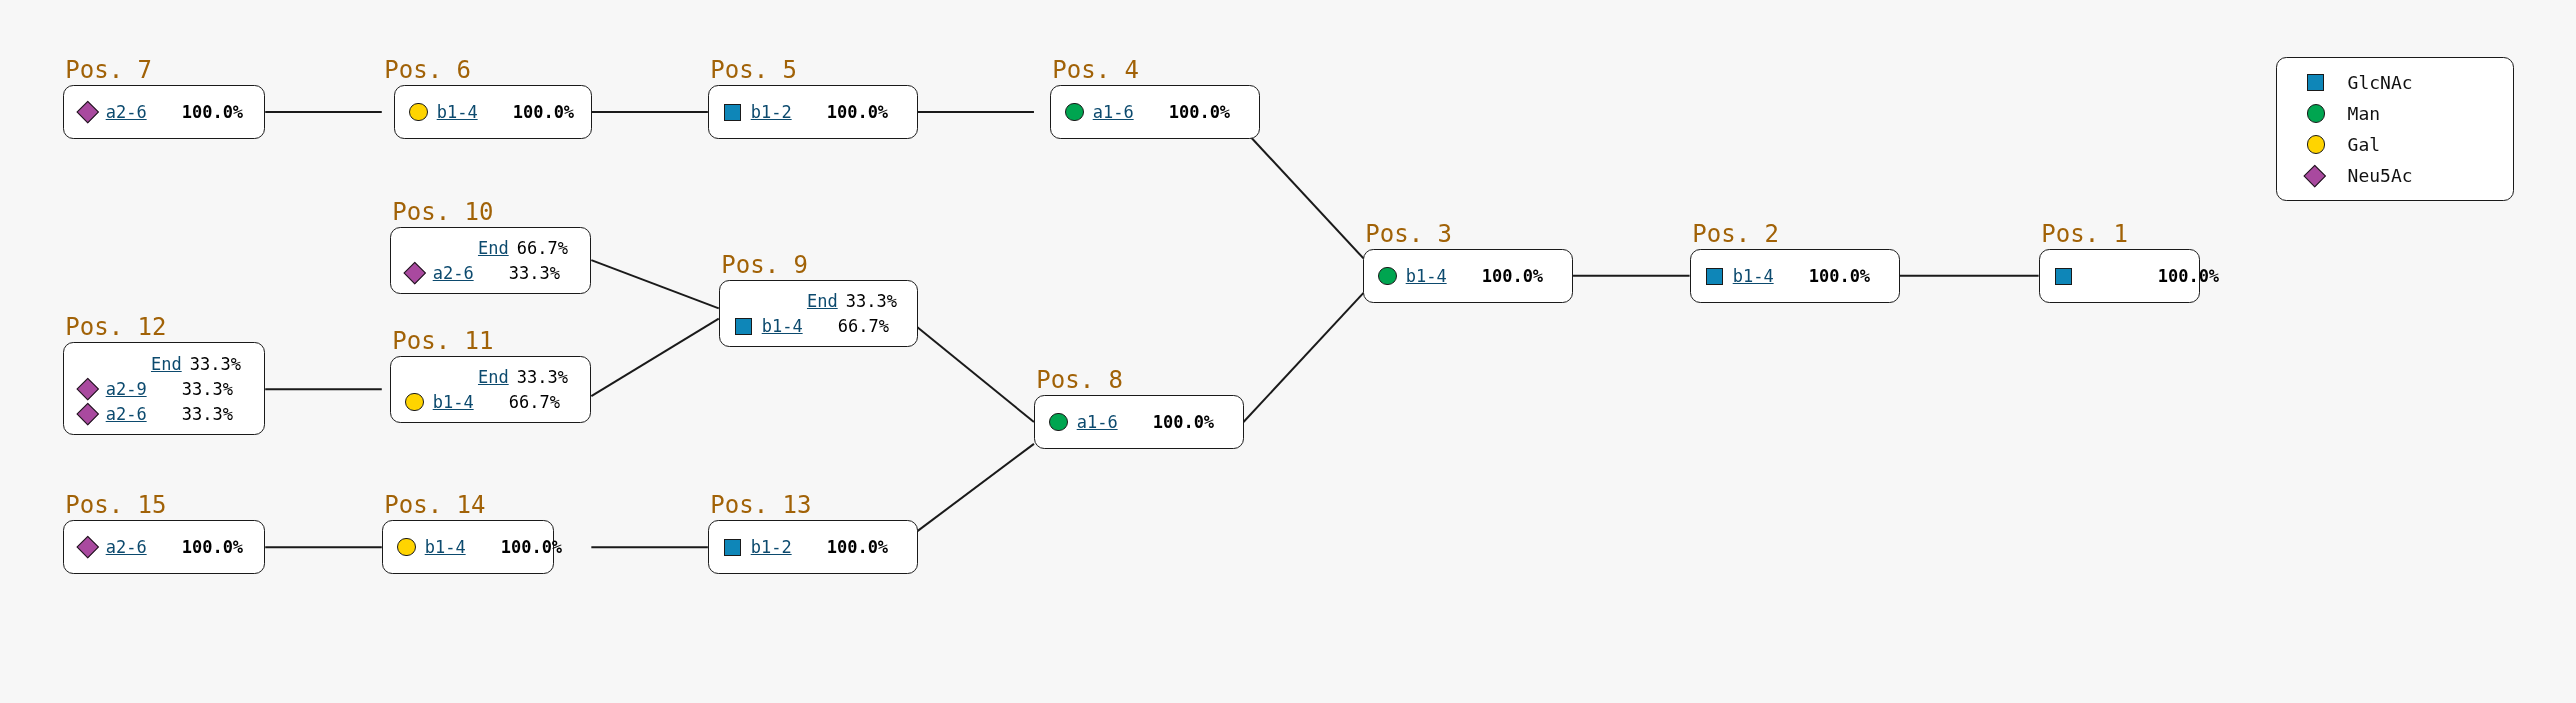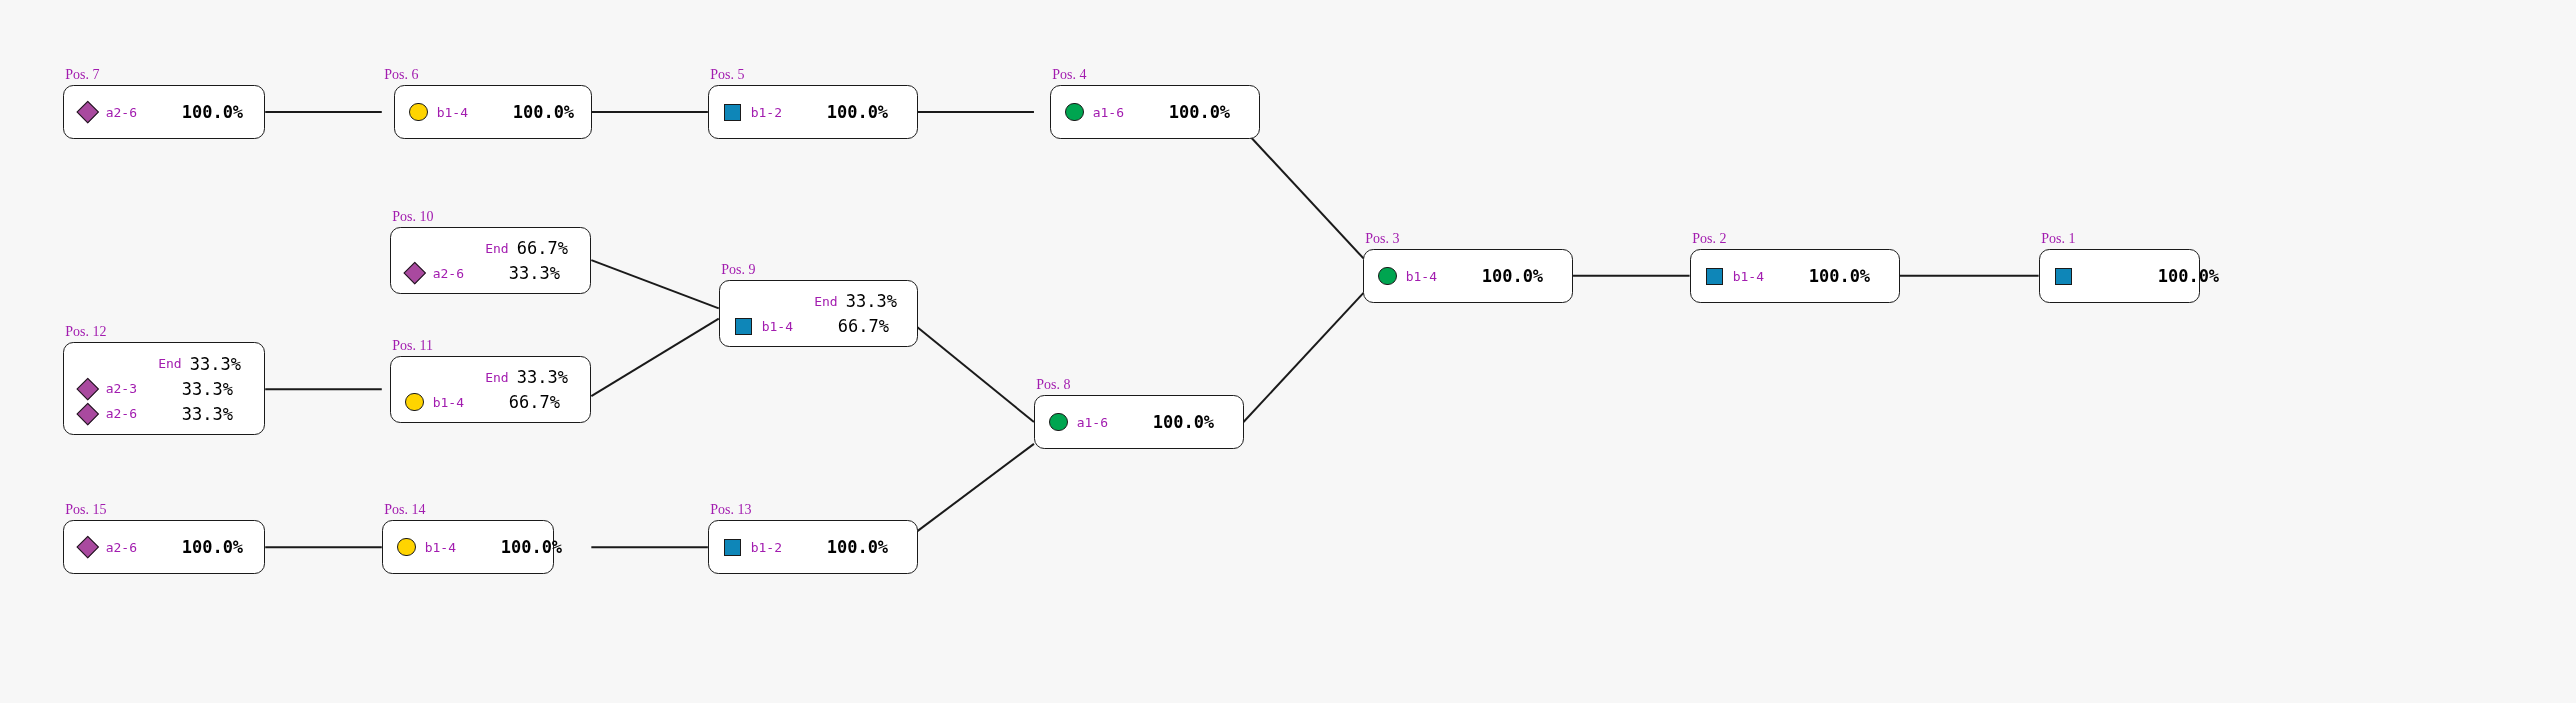--- a/index.html
+++ b/index.html
@@ -36,26 +36,25 @@
     position: absolute;
     z-index: 2;
     box-sizing: border-box;
   }
 
   .node-label {
     position: absolute;
     left: 2.3px;
     bottom: 100%;
     margin-bottom: 3.4px;
-    font-size: 14px;
+    font-size: 24px;
     line-height: 1;
-    color: #a21caf;
+    color: #a16207;
     white-space: nowrap;
     letter-spacing: 0px;
-    font-family: Liberation Serif, serif;
   }
 
   .node-box {
     box-sizing: border-box;
     width: 100%;
     height: 100%;
     background: #ffffff;
     border: 1.7px solid #1a1a1a;
     border-radius: 10.3px;
     display: flex;
@@ -75,23 +74,24 @@
     width: 36px;
     min-width: 36px;
     display: flex;
     align-items: center;
     justify-content: center;
   }
 
   .link-cell {
     width: 76px;
     min-width: 76px;
-    font-size: 13px;
-    color: #a21caf;
+    font-size: 17px;
+    color: #0c4a6e;
     text-align: left;
+    text-decoration: underline;
   }
   .link-cell.end-label {
     text-align: right;
     padding-right: 8px;
   }
 
   .pct-cell {
     flex: 1;
     font-size: 17px;
     color: #000000;
@@ -294,21 +294,21 @@
         <span class="icon-cell">
             <span class="gly gly-empty"></span>
           </span>
         <span class="link-cell end-label">End</span>
         <span class="pct-cell">33.3%</span>
       </div>
       <div class="node-row">
         <span class="icon-cell">
             <span class="gly gly-diamond"></span>
           </span>
-        <span class="link-cell">a2-3</span>
+        <span class="link-cell">a2-9</span>
         <span class="pct-cell">33.3%</span>
       </div>
       <div class="node-row">
         <span class="icon-cell">
             <span class="gly gly-diamond"></span>
           </span>
         <span class="link-cell">a2-6</span>
         <span class="pct-cell">33.3%</span>
       </div>
     </div>
@@ -418,15 +418,41 @@
       <div class="node-row">
         <span class="icon-cell">
             <span class="gly gly-square"></span>
           </span>
         <span class="link-cell">b1-2</span>
         <span class="pct-cell bold">100.0%</span>
       </div>
     </div>
   </div>
 
+  <div id="legend" style="left:2276px; top:57px; width:238px; height:144px;">
+    <div class="legend-row">
+      <span class="legend-icon-cell">
+          <span class="gly gly-square"></span>
+        </span>
+      <span class="legend-text">GlcNAc</span>
+    </div>
+    <div class="legend-row">
+      <span class="legend-icon-cell">
+          <span class="gly gly-circle man"></span>
+        </span>
+      <span class="legend-text">Man</span>
+    </div>
+    <div class="legend-row">
+      <span class="legend-icon-cell">
+          <span class="gly gly-circle gal"></span>
+        </span>
+      <span class="legend-text">Gal</span>
+    </div>
+    <div class="legend-row">
+      <span class="legend-icon-cell">
+          <span class="gly gly-diamond"></span>
+        </span>
+      <span class="legend-text">Neu5Ac</span>
+    </div>
+  </div>
 
 </div>
 
 
 </body></html>

